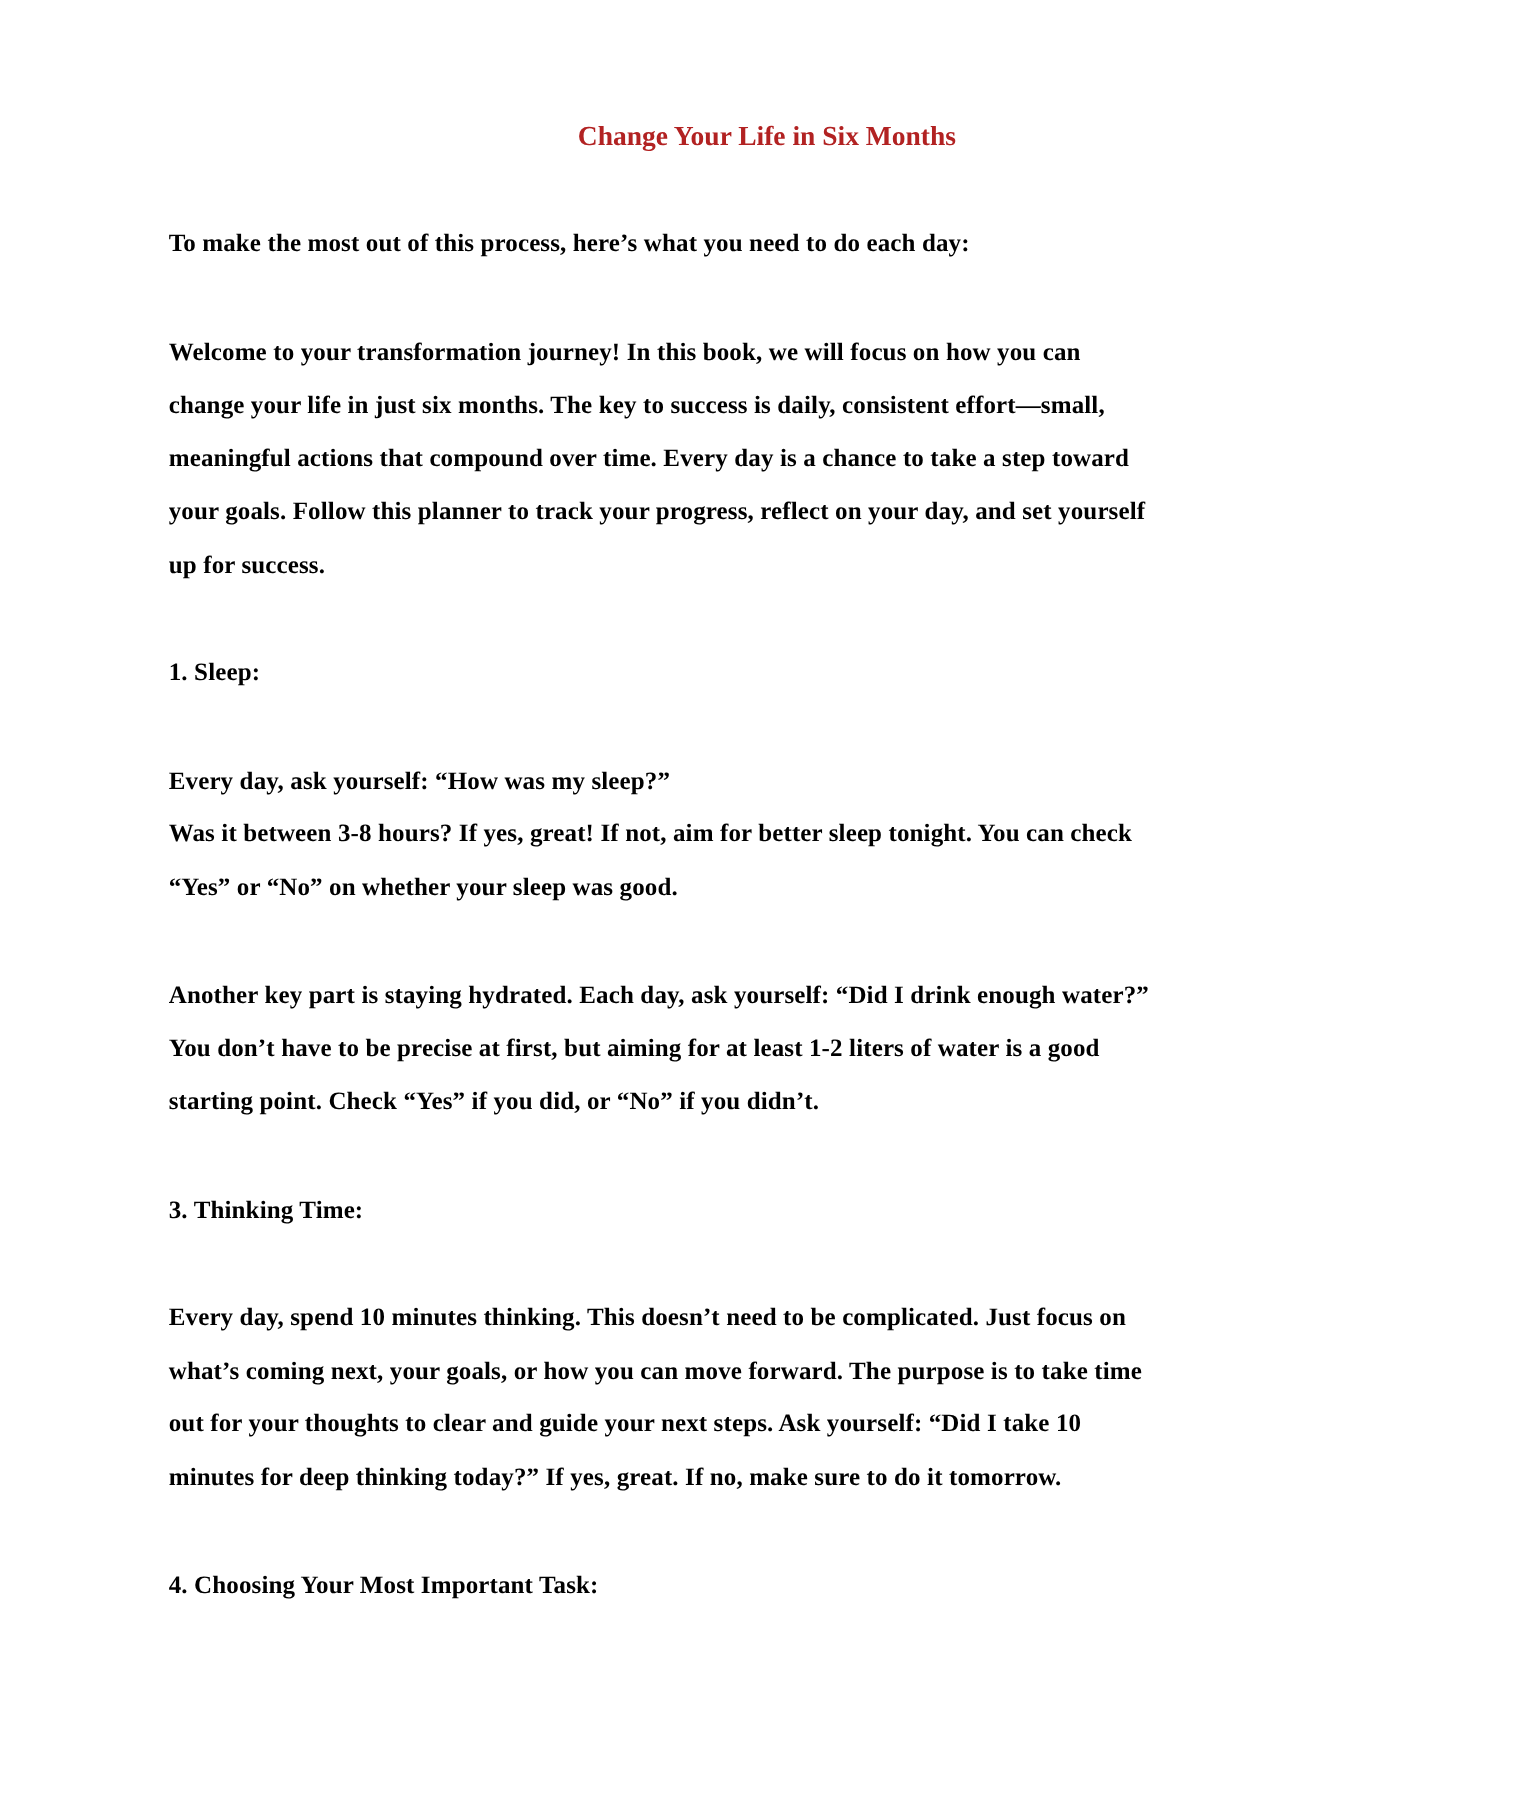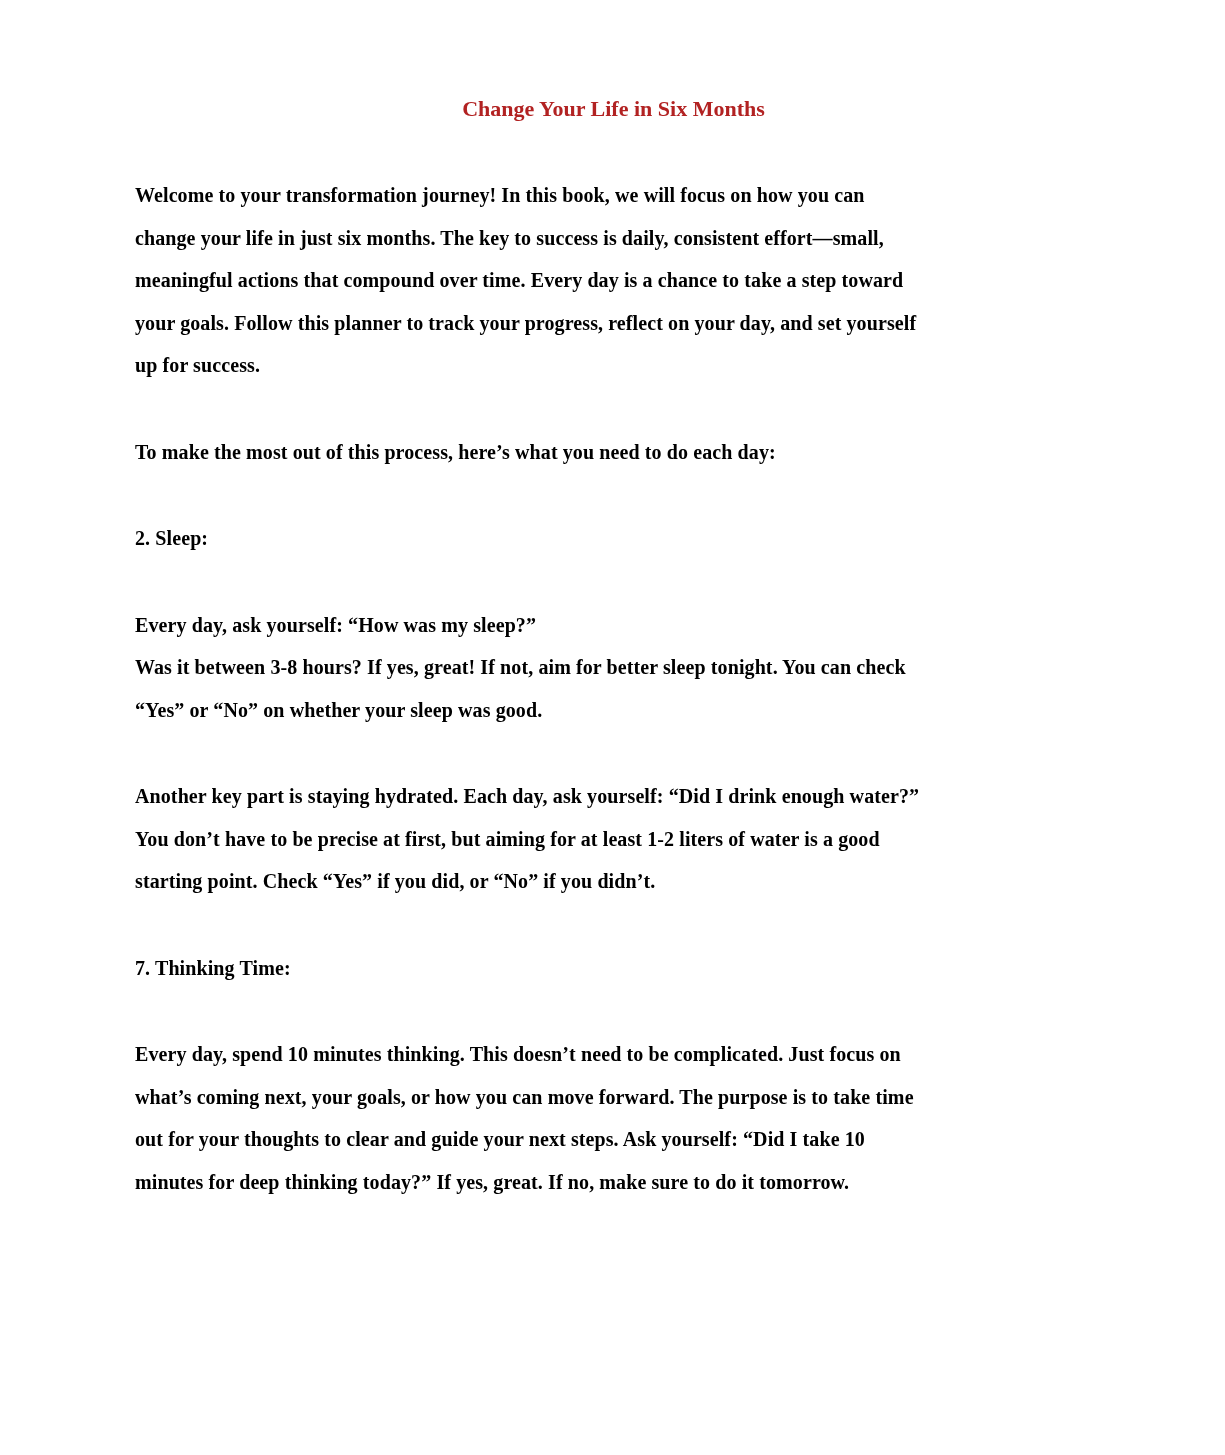--- a/index.html
+++ b/index.html
@@ -39,40 +39,41 @@
     margin-bottom: 0;
   }
 </style>
 </head>
 <body>
 
 <div class="page">
 
   <h1 class="doc-title" style="color: rgb(178, 34, 34);">Change Your Life in Six Months</h1>
 
+  <p class="para">To make the most out of this process, here’s what you need to do each day:</p>
+
   <p class="para">Welcome to your transformation journey! In this book, we will focus on how you can
 change your life in just six months. The key to success is daily, consistent effort—small,
 meaningful actions that compound over time. Every day is a chance to take a step toward
 your goals. Follow this planner to track your progress, reflect on your day, and set yourself
 up for success.</p>
 
-  <p class="para">To make the most out of this process, here’s what you need to do each day:</p>
-
-  <p class="para">2. Sleep:</p>
+  <p class="para">1. Sleep:</p>
 
   <p class="para">Every day, ask yourself: “How was my sleep?”
 Was it between 3-8 hours? If yes, great! If not, aim for better sleep tonight. You can check
 “Yes” or “No” on whether your sleep was good.</p>
 
 
   <p class="para">Another key part is staying hydrated. Each day, ask yourself: “Did I drink enough water?”
 You don’t have to be precise at first, but aiming for at least 1-2 liters of water is a good
 starting point. Check “Yes” if you did, or “No” if you didn’t.</p>
 
-  <p class="para">7. Thinking Time:</p>
+  <p class="para">3. Thinking Time:</p>
 
   <p class="para">Every day, spend 10 minutes thinking. This doesn’t need to be complicated. Just focus on
 what’s coming next, your goals, or how you can move forward. The purpose is to take time
 out for your thoughts to clear and guide your next steps. Ask yourself: “Did I take 10
 minutes for deep thinking today?” If yes, great. If no, make sure to do it tomorrow.</p>
 
+  <p class="para">4. Choosing Your Most Important Task:</p>
 
 </div>
 
 </body></html>

